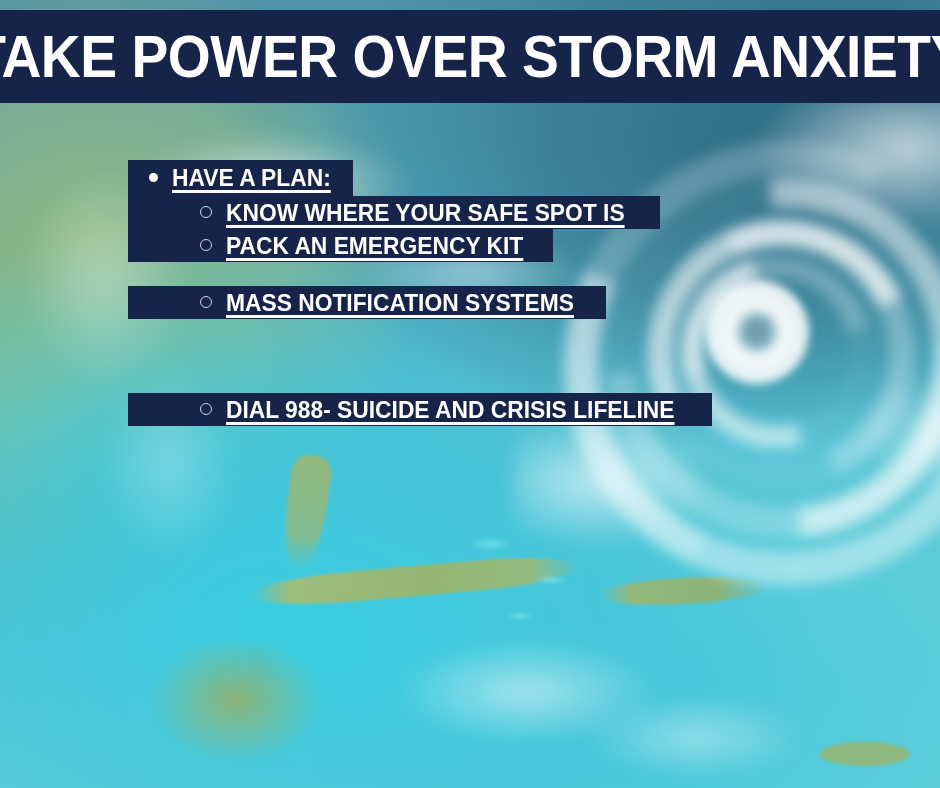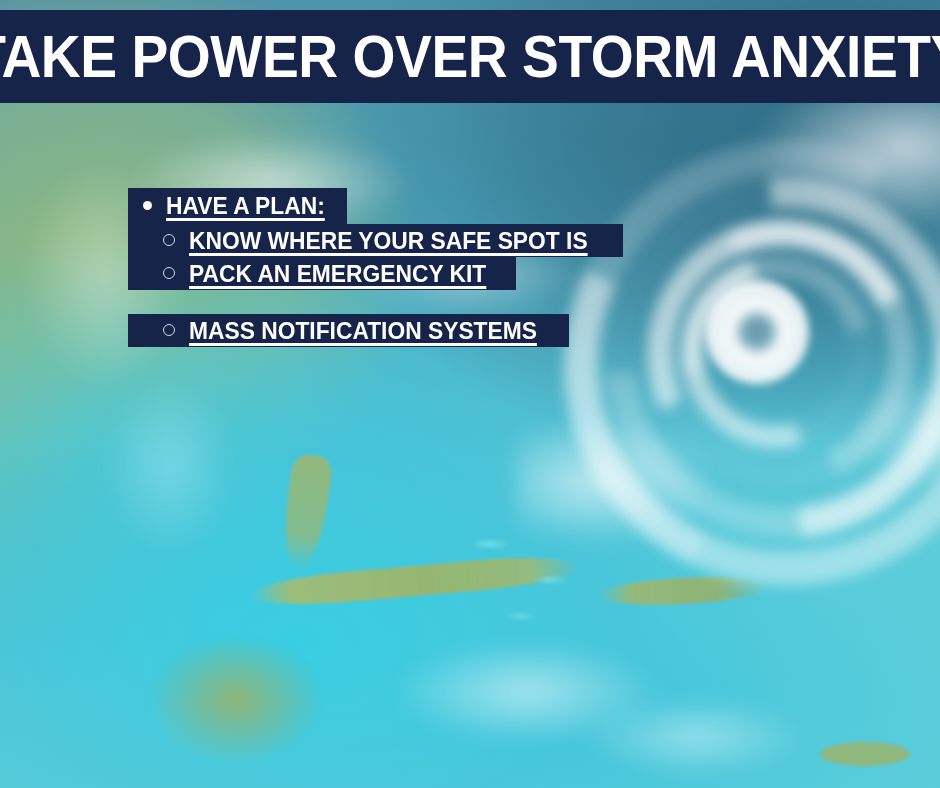--- a/index.html
+++ b/index.html
@@ -182,26 +182,25 @@
   }
   .grp { margin-bottom: 0; }
   .row {
     display: flex;
     align-items: center;
     background: #16244a;
     width: max-content;
     box-sizing: border-box;
   }
   .row.lvl1 {
-    padding: 5px 14px 6px 15px;
+    padding: 5px 14px 6px 21px;
     min-height: 34px;
-    margin-top: 28px;
   }
   .row.lvl2 {
-    padding: 3px 14px 4px 35px;
+    padding: 3px 14px 4px 72px;
     min-height: 33px;
   }
   .dot {
     width: 9px; height: 9px;
     border-radius: 50%;
     background: #ffffff;
     margin-right: 14px;
     flex: 0 0 auto;
   }
   .ring {
@@ -283,16 +282,20 @@
         <span class="txt">MASS NOTIFICATION SYSTEMS</span>
       </div>
     </div>
 
     <div class="gap-md"></div>
 
 
     <div class="gap-lg"></div>
 
     <div class="grp">
+      <div class="row lvl2">
+        <span class="ring"></span>
+        <span class="txt">DIAL 988- SUICIDE AND CRISIS LIFELINE</span>
+      </div>
     </div>
 
   </div>
 </div>
 
 </body></html>

